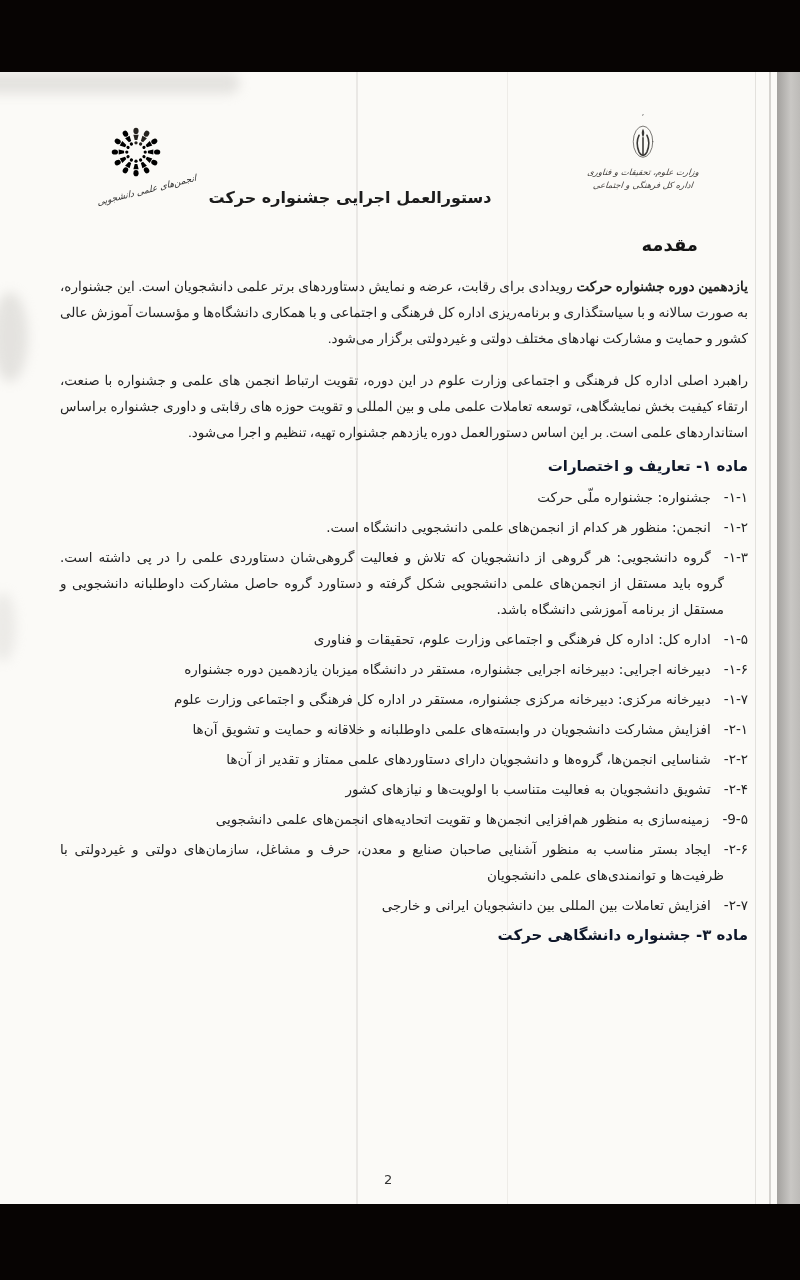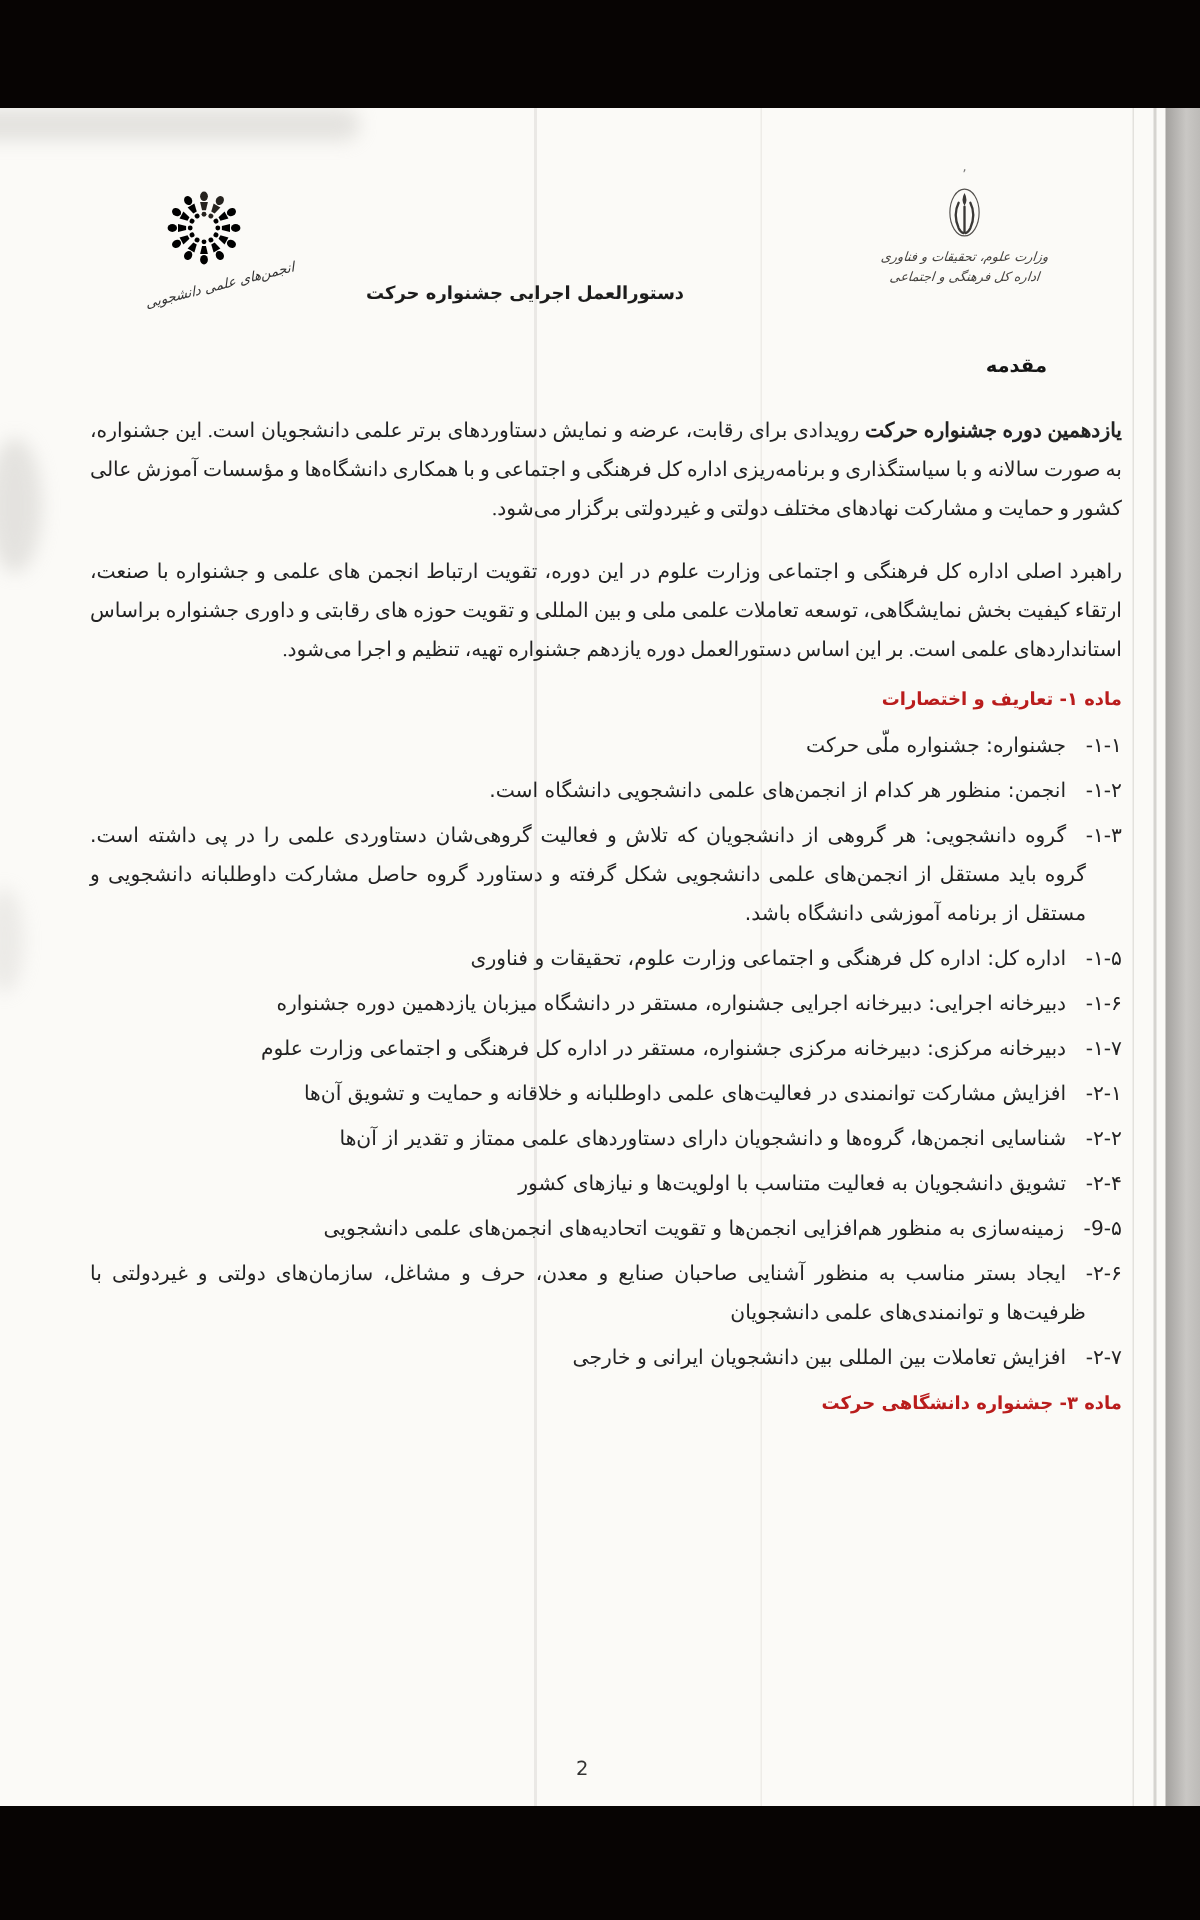--- a/index.html
+++ b/index.html
@@ -25,31 +25,31 @@
   .smudge.s3{left:-10px;top:520px;width:26px;height:70px;opacity:.3;}
   
   .ministry{position:absolute;left:578px;top:40px;width:130px;text-align:center;color:#3c3a38;}
   .ministry .tick{font-size:9px;color:#777;}
   .ministry .script{font-size:8.5px;line-height:13px;font-style:italic;color:#44413e;
     transform:skewX(-6deg);white-space:nowrap;}
   .assoc{position:absolute;left:96px;top:54px;width:80px;text-align:center;color:#2e2c2a;}
   .assoc .script{font-size:9px;font-style:italic;transform:rotate(-14deg) skewX(-8deg);
     display:inline-block;margin-top:2px;color:#333;white-space:nowrap;}
   .doc-title{position:absolute;left:350px;top:116px;transform:translateX(-50%);
-    font-size:12px;font-weight:bold;color:#1c1c1c;white-space:nowrap;direction:rtl;}
+    font-size:16px;font-weight:bold;color:#1c1c1c;white-space:nowrap;direction:rtl;}
   
   .content{
     position:absolute;right:52px;top:160px;width:688px;
     direction:rtl;text-align:justify;
     font-size:13.5px;line-height:26px;color:#232323;
   }
-  .h-intro{font-weight:bold;font-size:13px;margin:0 50px 8px 0;color:#151515;}
+  .h-intro{font-weight:bold;font-size:18px;margin:0 50px 8px 0;color:#151515;}
   .content p{margin:16px 0 2px 0;font-family:Liberation Serif, serif;}
   .lead-bold{font-weight:bold;}
-  .h-article{font-weight:bold;font-size:12px;color:#b91c1c;margin:7px 0 5px 0;text-align:right;}
+  .h-article{font-weight:bold;font-size:15px;color:#0f172a;margin:7px 0 5px 0;text-align:right;}
   .h-article.sp{margin-top:0;}
   .item{padding-right:24px;text-indent:-24px;margin:0 0 4px 0;}
   .item .num{padding-left:13px;white-space:nowrap;}
   .p-hang{padding-right:0;text-indent:0;margin-top:10px;}
   .page-number{position:absolute;left:384px;top:1100px;font-size:13px;color:#333;
     font-family:"DejaVu Sans",sans-serif;}
   
   .emblem-iran{display:block;margin:0 auto 2px auto;}
   .emblem-ring{display:block;margin:0 auto 0 auto;}
 </style>
@@ -116,21 +116,21 @@
     <div class="h-article">ماده ۱- تعاریف و اختصارات</div>
 
     <div class="item"><span class="num">۱-۱-</span><span>جشنواره: جشنواره ملّی حرکت</span></div>
     <div class="item"><span class="num">۱-۲-</span><span>انجمن: منظور هر کدام از انجمن‌های علمی دانشجویی دانشگاه است.</span></div>
     <div class="item"><span class="num">۱-۳-</span><span>گروه دانشجویی: هر گروهی از دانشجویان که تلاش و فعالیت گروهی‌شان دستاوردی علمی را در پی داشته است. گروه باید مستقل از انجمن‌های علمی دانشجویی شکل گرفته و دستاورد گروه حاصل مشارکت داوطلبانه دانشجویی و مستقل از برنامه آموزشی دانشگاه باشد.</span></div>
     <div class="item"><span class="num">۱-۵-</span><span>اداره کل: اداره کل فرهنگی و اجتماعی وزارت علوم، تحقیقات و فناوری</span></div>
     <div class="item"><span class="num">۱-۶-</span><span>دبیرخانه اجرایی: دبیرخانه اجرایی جشنواره، مستقر در دانشگاه میزبان یازدهمین دوره جشنواره</span></div>
     <div class="item"><span class="num">۱-۷-</span><span>دبیرخانه مرکزی: دبیرخانه مرکزی جشنواره، مستقر در اداره کل فرهنگی و اجتماعی وزارت علوم</span></div>
 
 
-    <div class="item"><span class="num">۲-۱-</span><span>افزایش مشارکت توانمندی در فعالیت‌های علمی داوطلبانه و خلاقانه و حمایت و تشویق آن‌ها</span></div>
+    <div class="item"><span class="num">۲-۱-</span><span>افزایش مشارکت دانشجویان در وابسته‌های علمی داوطلبانه و خلاقانه و حمایت و تشویق آن‌ها</span></div>
     <div class="item"><span class="num">۲-۲-</span><span>شناسایی انجمن‌ها، گروه‌ها و دانشجویان دارای دستاوردهای علمی ممتاز و تقدیر از آن‌ها</span></div>
     <div class="item"><span class="num">۲-۴-</span><span>تشویق دانشجویان به فعالیت متناسب با اولویت‌ها و نیازهای کشور</span></div>
     <div class="item"><span class="num">9-۵-</span><span>زمینه‌سازی به منظور هم‌افزایی انجمن‌ها و تقویت اتحادیه‌های انجمن‌های علمی دانشجویی</span></div>
     <div class="item"><span class="num">۲-۶-</span><span>ایجاد بستر مناسب به منظور آشنایی صاحبان صنایع و معدن، حرف و مشاغل، سازمان‌های دولتی و غیردولتی با ظرفیت‌ها و توانمندی‌های علمی دانشجویان</span></div>
     <div class="item"><span class="num">۲-۷-</span><span>افزایش تعاملات بین المللی بین دانشجویان ایرانی و خارجی</span></div>
 
     <div class="h-article sp">ماده ۳- جشنواره دانشگاهی حرکت</div>
 
   </div>
 

